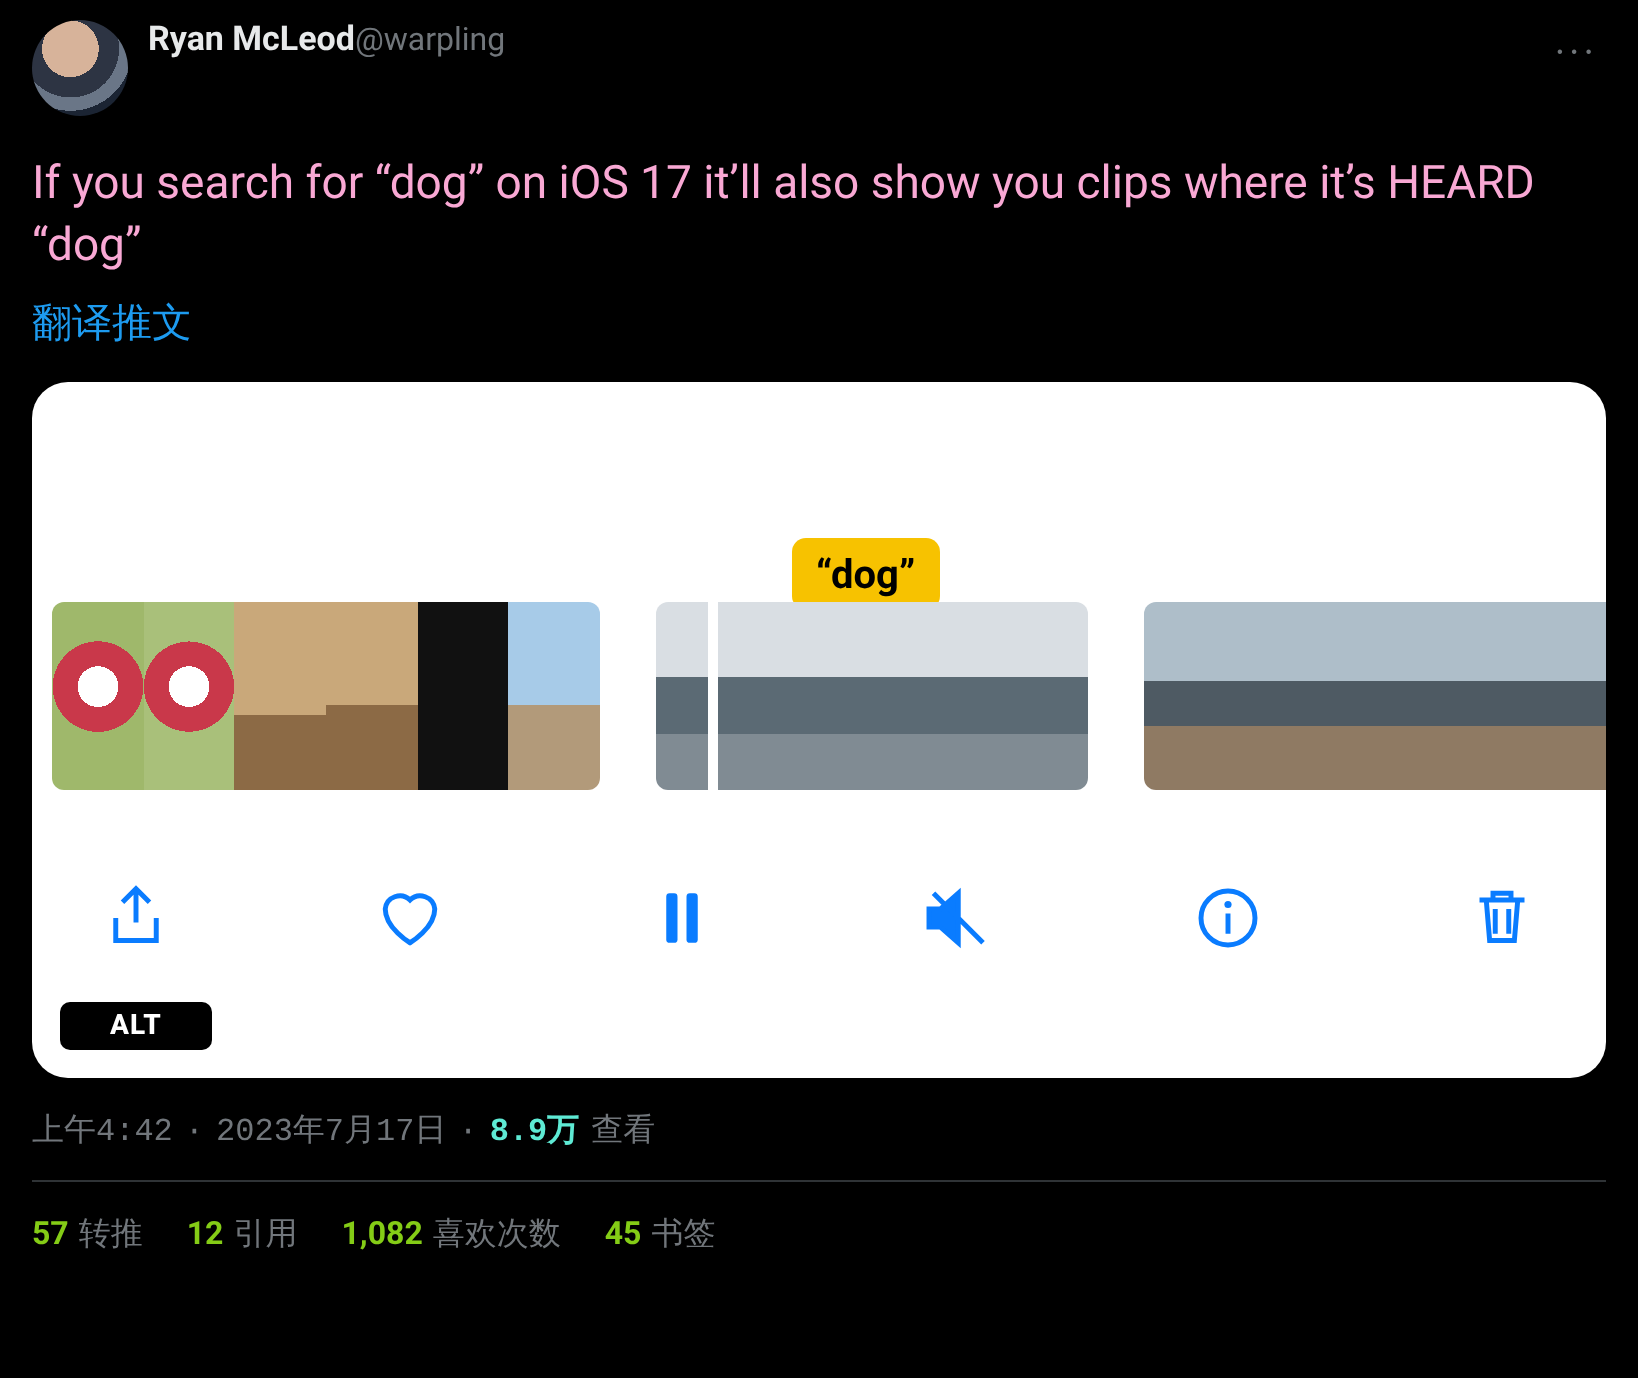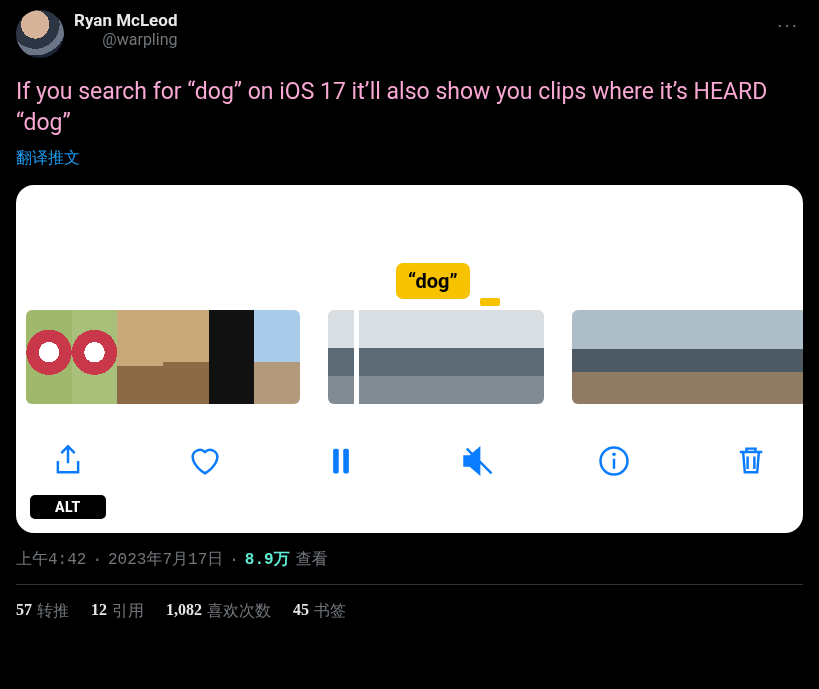--- a/index.html
+++ b/index.html
@@ -11,46 +11,46 @@
     overflow: hidden;
     color: #e7e9ea;
     padding: 10px 16px;
   }
   .tweet { position: relative; }
   .header { display: flex; align-items: flex-start; gap: 10px; }
   .avatar {
     width: 48px; height: 48px; border-radius: 50%; flex: 0 0 48px;
     background: radial-gradient(circle at 40% 30%, #d7b39a 0 32%, #2d3443 32% 55%, #6a7687 55% 70%, #1b2433 70% 100%);
   }
-  .names { display: flex; flex-direction: column; line-height: 1.2; align-items: flex-end; }
+  .names { display: flex; flex-direction: row; line-height: 1.2; }
   .display-name { font-weight: 700; font-size: 17px; color: #e7e9ea; }
   .handle { color: #71767b; font-size: 16px; }
   .more {
     position: absolute; top: 0; right: 0; color: #71767b;
     font-size: 20px; letter-spacing: 2px; padding: 4px; cursor: pointer;
   }
   .tweet-text {
     margin-top: 18px; font-size: 23px; line-height: 1.35; color: #f9a8d4;
     font-weight: 400;
   }
   .translate-link {
-    display: inline-block; margin-top: 10px; color: #1d9bf0; font-size: 16px; cursor: pointer;
+    display: inline-block; margin-top: 10px; color: #1d9bf0; font-size: 20px; cursor: pointer;
   }
   .media-card {
     margin-top: 16px; background: #fff; border-radius: 18px; overflow: hidden;
     position: relative; width: 100%; height: 348px;
   }
   .alt-badge {
     position: absolute; left: 14px; bottom: 14px;
     background: #000; color: #fff; font-weight: 800; font-size: 14px;
     padding: 4px 25px; border-radius: 5px; letter-spacing: 0.5px;
   }
   .media-inner { display: flex; flex-direction: column; height: 100%; }
   .tooltip-row {
-    height: 125px; position: relative;
+    height: 110px; position: relative;
   }
   .tooltip {
     position: absolute; left: 380px; top: 78px;
     background: #f7c200; color: #000; font-weight: 700; font-size: 20px;
     padding: 6px 12px; border-radius: 7px;
   }
   .playhead-flag {
     position: absolute; left: 464px; top: 113px;
     width: 20px; height: 8px; background: #f7c200; border-radius: 2px;
   }
@@ -86,21 +86,21 @@
     margin-top: 16px; color: #71767b; font-size: 16px;
     display: flex; align-items: center; gap: 6px; font-family: Liberation Mono, monospace;
   }
   .meta-views-count { color: #5eead4; font-weight: 700; }
   .meta-dot { color: #71767b; }
   .divider { height: 1px; background: #2f3336; margin-top: 14px; }
   .stats-row {
     margin-top: 16px; display: flex; gap: 22px; color: #71767b; font-size: 16px;
   }
   .stat { display: flex; gap: 5px; cursor: pointer; }
-  .stat .count { color: #e5e5e5; font-weight: 700; font-family: Liberation Serif, serif; }
+  .stat .count { color: #84cc16; font-weight: 700; }
 </style>
 </head>
 <body>
 
 <div class="tweet">
 
   <div class="header">
     <div class="avatar"></div>
     <div class="names">
       <span class="display-name">Ryan McLeod</span>

